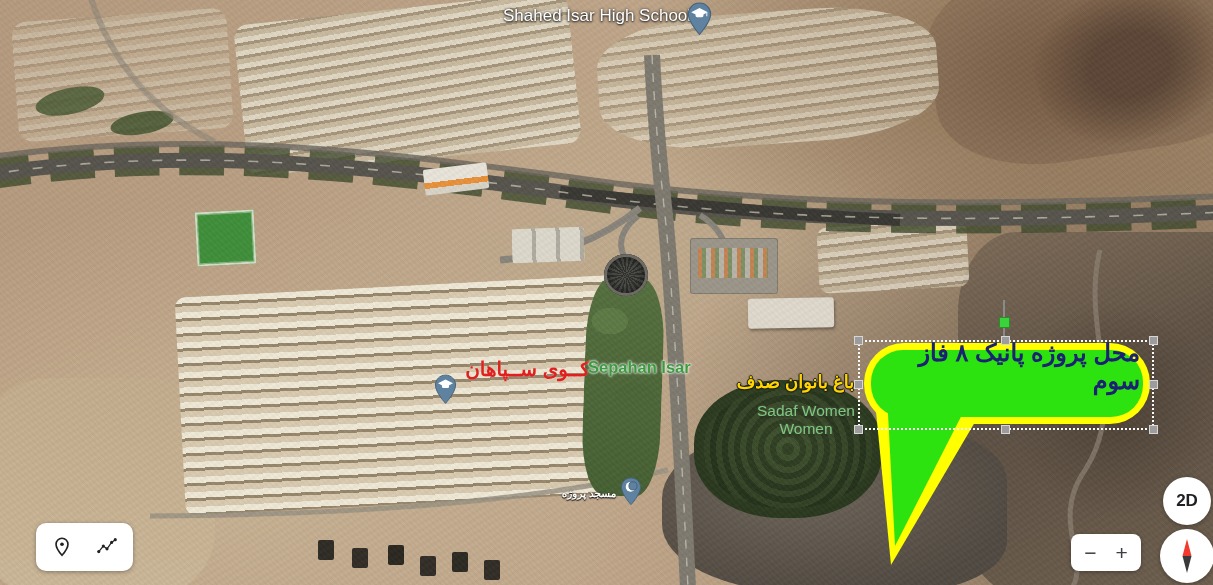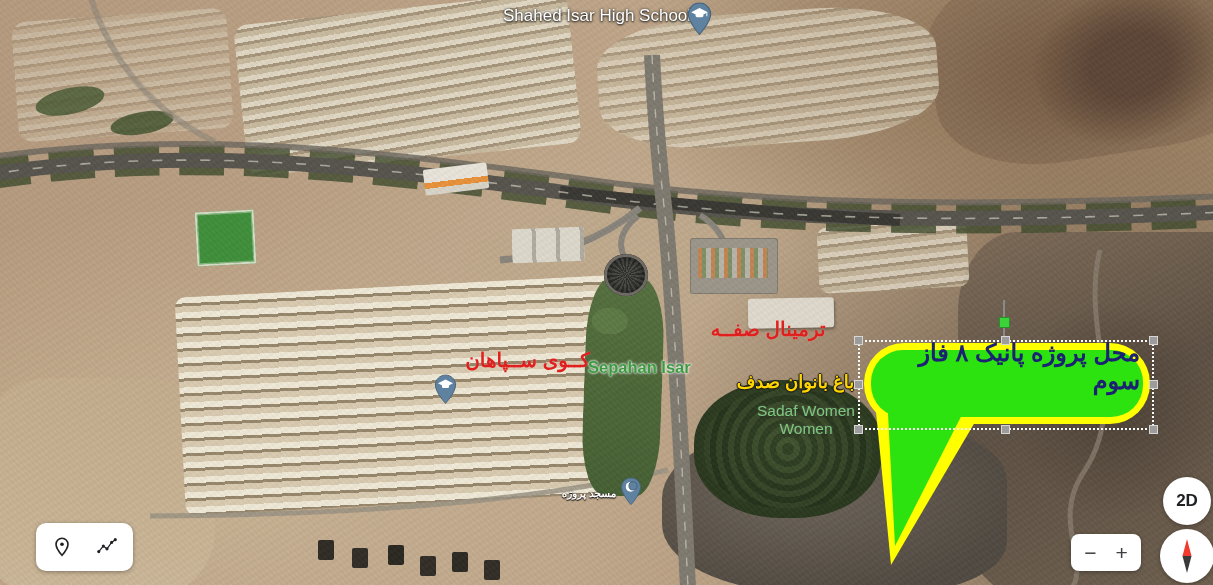--- a/index.html
+++ b/index.html
@@ -65,21 +65,21 @@
   #towers{left:318px;top:540px;width:16px;height:20px;background:#2f2b25;border-radius:2px;
     box-shadow:34px 8px 0 #322d26, 70px 5px 0 #2b2822, 102px 16px 0 #322e27, 134px 12px 0 #2d2923, 166px 20px 0 #322d26;}
   #botStrip{left:0;bottom:0;width:100%;height:4px;background:#1c1c22;z-index:60;}
 
   
   .lbl{position:absolute;white-space:nowrap;z-index:20;}
   .haloDark{text-shadow:0 0 3px rgba(35,35,35,.95), 0 1px 2px rgba(0,0,0,.8);}
   #lblSchool{left:503px;top:6px;font-size:17px;font-weight:500;color:#fff;}
   #lblTerminal{left:698px;top:317px;width:140px;text-align:center;direction:rtl;
     font-size:20px;font-weight:bold;color:var(--label-red);text-shadow:0 0 1px rgba(255,255,255,.45);}
-  #lblKuy{left:455px;top:348px;width:145px;text-align:center;direction:rtl;
+  #lblKuy{left:455px;top:357px;width:145px;text-align:center;direction:rtl;
     font-size:20px;font-weight:bold;color:var(--label-red);text-shadow:0 0 1px rgba(255,255,255,.45);}
   #lblPark{left:588px;top:358px;font-size:16.5px;font-weight:600;color:var(--park-green);
     text-shadow:0 0 3px #fff,0 0 2px #fff;}
   #lblBagh{left:728px;top:371px;width:135px;text-align:center;direction:rtl;
     font-size:18px;font-weight:bold;color:var(--garden-yellow);
     text-shadow:-1px 0 1px #1a1a1a,1px 0 1px #1a1a1a,0 -1px 1px #1a1a1a,0 1px 1px #1a1a1a;}
   #lblSadaf{left:750px;top:402px;width:112px;text-align:center;white-space:normal;line-height:18px;
     font-size:15.5px;font-weight:400;color:var(--garden-green);
     text-shadow:0 1px 2px rgba(0,0,0,.65), 0 0 2px rgba(255,255,255,.4);}
   #lblMosque{left:550px;top:487px;width:78px;text-align:center;direction:rtl;
@@ -173,21 +173,20 @@
   <div class="lbl haloDark" id="lblSchool">Shahed Isar High School</div>
   <svg class="pin" style="left:686px;top:2px" width="27" height="34" viewBox="0 0 24 32">
     <path class="pin-body" d="M12 1C6 1 1.5 5.6 1.5 11.4c0 7.6 10.5 19.1 10.5 19.1s10.5-11.5 10.5-19.1C22.5 5.6 18 1 12 1z"></path>
     <polygon points="12,5.6 19.8,9.6 12,13.6 4.2,9.6" fill="#fff"></polygon>
     <rect x="8.3" y="10.8" width="7.4" height="3.6" rx="1.4" fill="#fff"></rect>
     <line x1="18.9" y1="10" x2="18.9" y2="13.4" stroke="#fff" stroke-width="0.9"></line>
   </svg>
 
   <div id="pinEdge"></div>
 
-  <div class="lbl" id="lblTerminal">ترمینال صفــه</div>
   <div class="lbl" id="lblKuy">کــوی ســپاهان</div>
   <div class="lbl" id="lblPark">Sepahan Isar</div>
   <div class="lbl" id="lblBagh">باغ بانوان صدف</div>
   <div class="lbl" id="lblSadaf">
     <span>Sadaf Women</span><br>
     <span>Women</span>
   </div>
   <div class="lbl" id="lblMosque">مسجد پروژه</div>
 
   <svg class="pin" style="left:434px;top:374px" width="23" height="31" viewBox="0 0 24 32">

